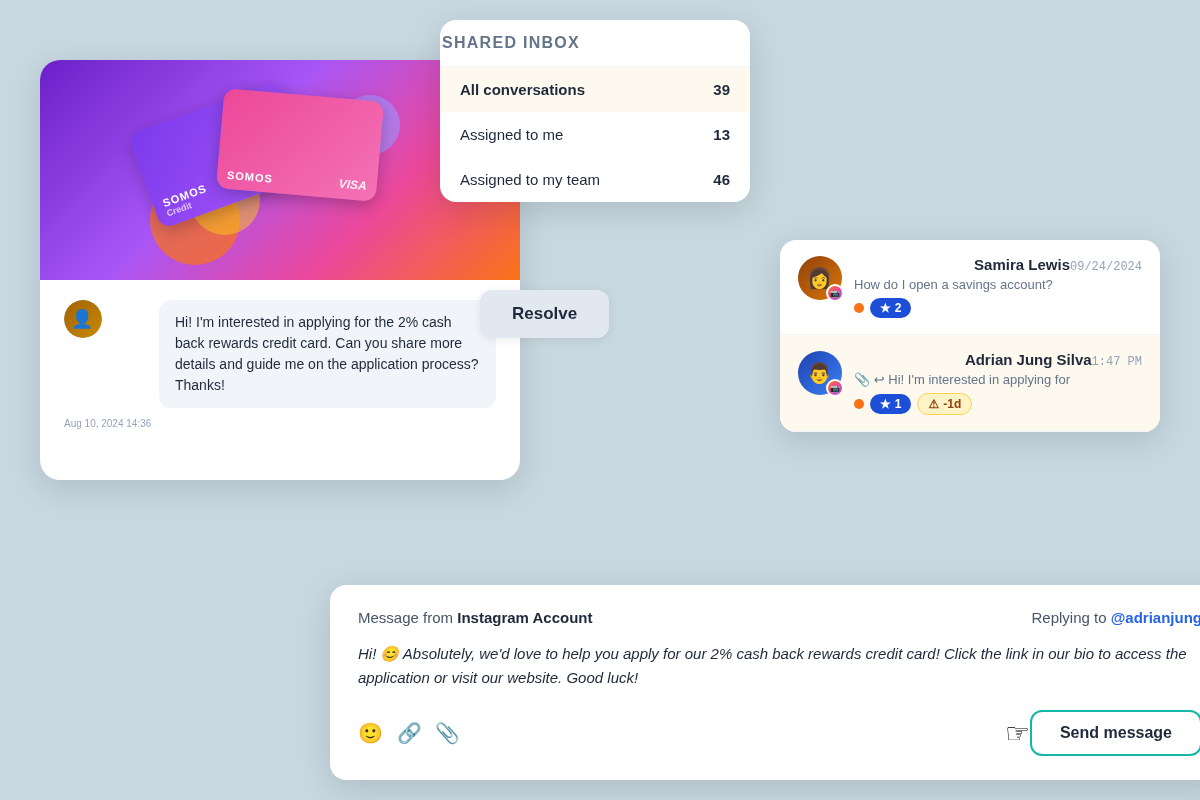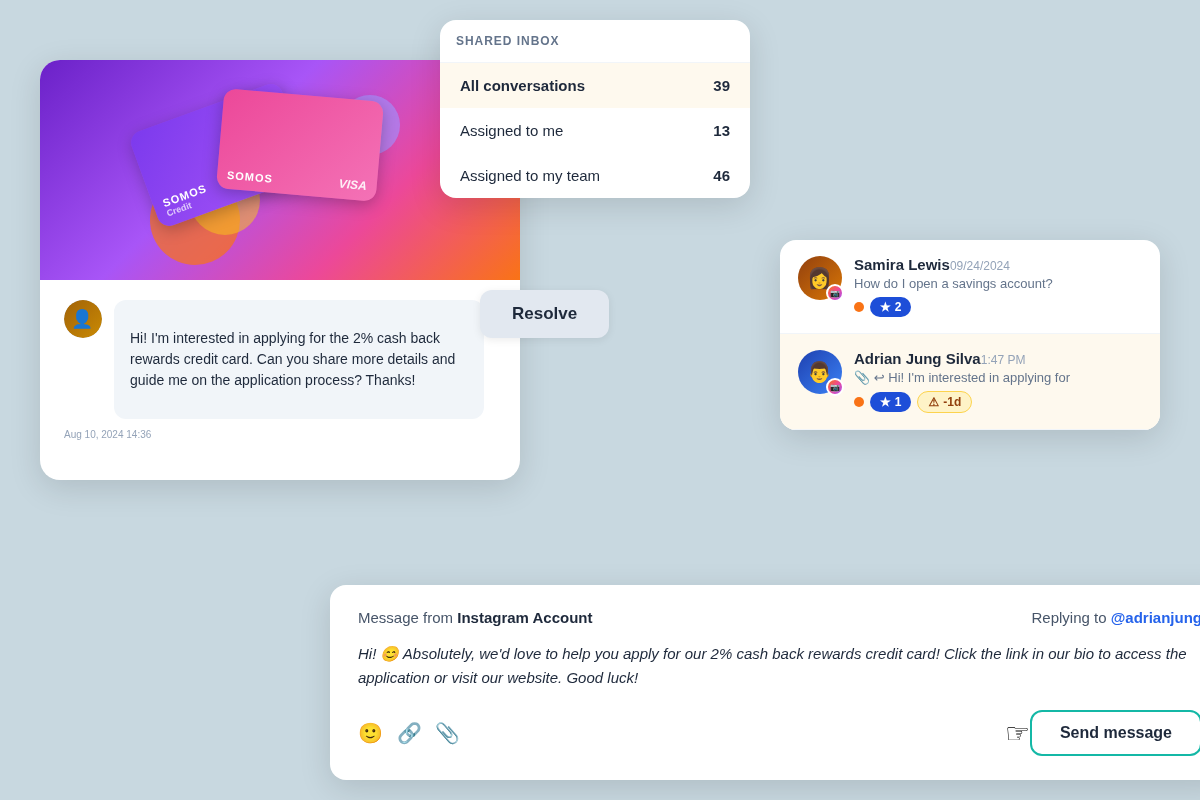--- a/index.html
+++ b/index.html
@@ -131,22 +131,23 @@
       background: linear-gradient(135deg, #a16207, #ca8a04);
       display: flex;
       align-items: center;
       justify-content: center;
       font-size: 18px;
     }
 
     .chat-bubble {
       background: #f1f5f9;
       border-radius: 12px;
-      padding: 28px 16px;
+      padding: 12px 16px;
       max-width: 370px;
+      margin-left: 45px;
     }
 
     .chat-bubble p {
       font-size: 14px;
       color: #1e293b;
       line-height: 1.5;
     }
 
     .chat-time {
       font-size: 10px;
@@ -158,22 +159,22 @@
     .dropdown-card {
       left: 440px;
       top: 20px;
       width: 310px;
       z-index: 4;
       padding: 0;
       overflow: hidden;
     }
 
     .dropdown-header {
-      padding: 14px 16px;
-      font-size: 12px;
+      padding: 14px 2px;
+      font-size: 16px;
       font-weight: 700;
       color: #64748b;
       letter-spacing: 0.08em;
       text-transform: uppercase;
       border-bottom: 1px solid #f1f5f9;
     }
 
     .dropdown-item {
       display: flex;
       justify-content: space-between;
@@ -270,34 +271,35 @@
       align-items: center;
       justify-content: center;
       font-size: 8px;
       color: #fff;
     }
 
     .conv-content { flex: 1; }
 
     .conv-top {
       display: flex;
-      justify-content: flex-start;
+      justify-content: flex-end;
       align-items: baseline;
       margin-bottom: 3px;
     }
 
     .conv-name {
       font-size: 15px;
       font-weight: 700;
       color: #1e293b;
     }
 
     .conv-time {
       font-size: 12px;
       color: #94a3b8;
+      font-family: Liberation Mono, monospace;
     }
 
     .conv-preview {
       font-size: 13px;
       color: #64748b;
       margin-bottom: 6px;
     }
 
     .conv-tags {
       display: flex;

